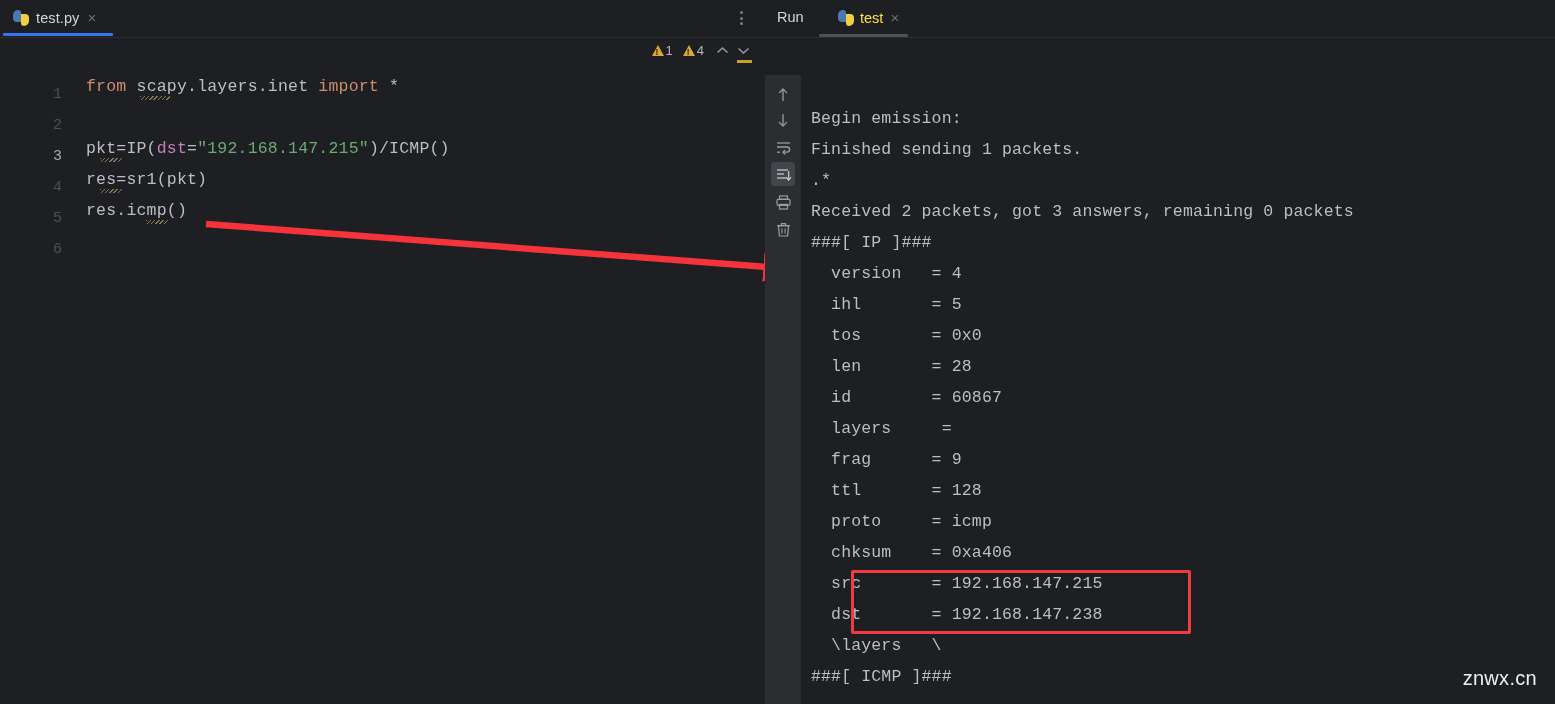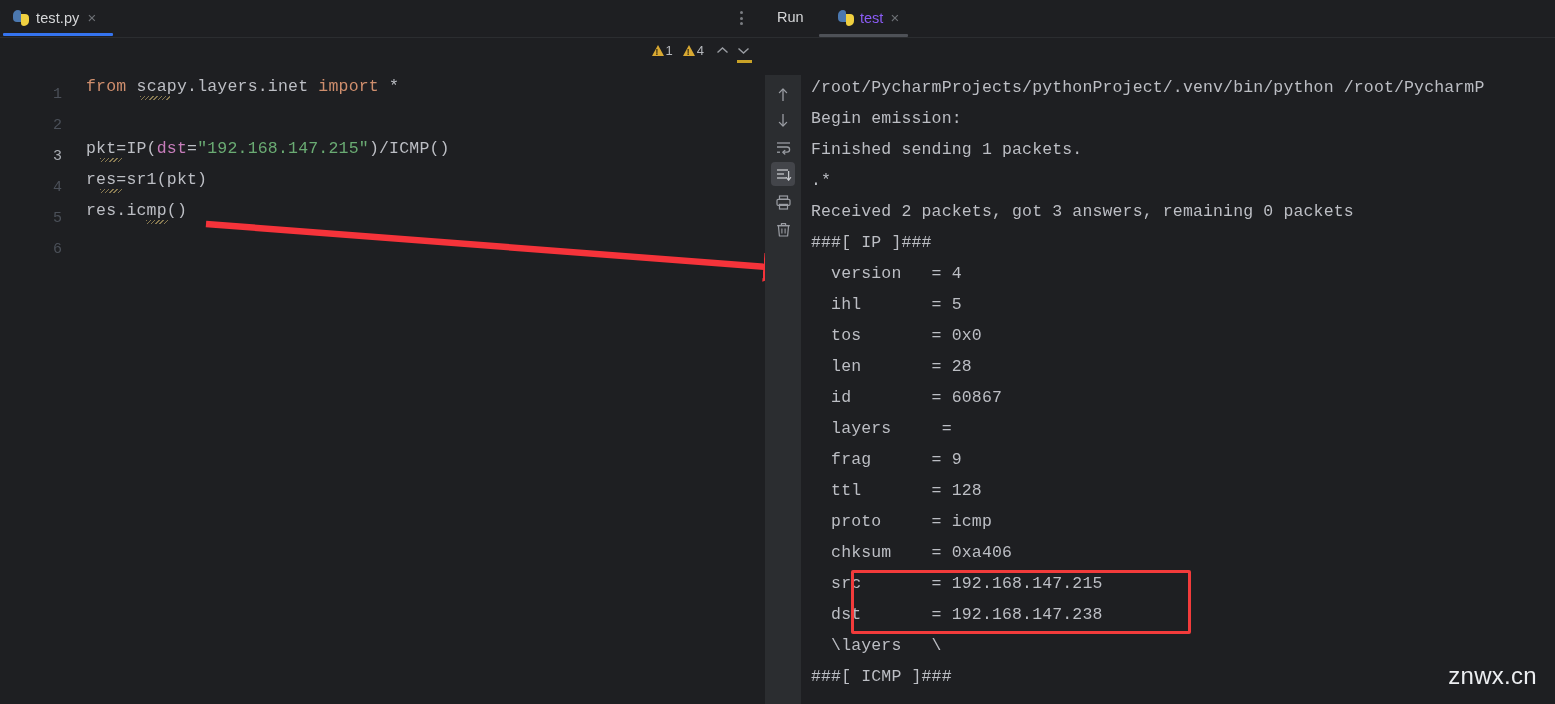--- a/index.html
+++ b/index.html
@@ -161,21 +161,21 @@
   }
   #run-title {
     position: absolute; left: 12px; top: 9px;
     font-size: 14.5px; color: #d5d6d8;
   }
   #run-tab-test {
     position: absolute; left: 65px; top: 0; height: 35px;
     display: flex; align-items: center; gap: 6px; padding: 0 8px;
     cursor: default;
   }
-  #run-tab-test .tab-label { color: #8b5cf6; font-size: 14.5px; }
+  #run-tab-test .tab-label { color: #fde047; font-size: 14.5px; }
   #run-tab-underline {
     position: absolute; left: 54px; top: 34px;
     width: 89px; height: 3px; background: #4e5157; border-radius: 1px;
   }
   #run-header-divider {
     position: absolute; left: 0; top: 37px;
     width: 790px; height: 1px; background: #2b2d30;
   }
 
   #run-toolbar {
@@ -232,21 +232,21 @@
 
   #src-dst-highlight {
     position: absolute; left: 50px; top: 495px;
     width: 340px; height: 64px;
     border: 3px solid #f23b3b; border-radius: 2px;
     pointer-events: none;
   }
 
   #watermark {
     position: absolute; right: 18px; bottom: 14px;
-    color: #eceef1; font-size: 24px; letter-spacing: .3px;
+    color: #eceef1; font-size: 20px; letter-spacing: .3px;
     font-family: "Liberation Sans", sans-serif;
   }
 </style>
 </head>
 <body>
 
 <div id="root">
 
   <div id="editor-pane">
 
@@ -417,21 +417,20 @@
           <path d="M3.4 4.6 H13.6 L12.6 15 H4.4 Z" stroke="#9a9da3" stroke-width="1.2" fill="none" stroke-linejoin="round"></path>
           <line x1="2.2" y1="4.6" x2="14.8" y2="4.6" stroke="#9a9da3" stroke-width="1.3"></line>
           <path d="M6.4 4.6 V2.6 H10.6 V4.6" stroke="#9a9da3" stroke-width="1.2" fill="none" stroke-linejoin="round"></path>
           <line x1="6.9" y1="7.4" x2="6.9" y2="12.6" stroke="#9a9da3" stroke-width="1.1"></line>
           <line x1="10.1" y1="7.4" x2="10.1" y2="12.6" stroke="#9a9da3" stroke-width="1.1"></line>
         </svg>
       </div>
     </div>
 
     <div id="console-output">
-      <div class="co-line" style="top:3px">/root/PycharmProjects/pythonProject/.venv/bin/python /root/PycharmP</div>
       <div class="co-line" style="top:34px">Begin emission:</div>
       <div class="co-line" style="top:65px">Finished sending 1 packets.</div>
       <div class="co-line" style="top:96px">.*</div>
       <div class="co-line" style="top:127px">Received 2 packets, got 3 answers, remaining 0 packets</div>
       <div class="co-line" style="top:158px">###[ IP ]###</div>
       <div class="co-line" style="top:189px">  version   = 4</div>
       <div class="co-line" style="top:220px">  ihl       = 5</div>
       <div class="co-line" style="top:251px">  tos       = 0x0</div>
       <div class="co-line" style="top:282px">  len       = 28</div>
       <div class="co-line" style="top:313px">  id        = 60867</div>

